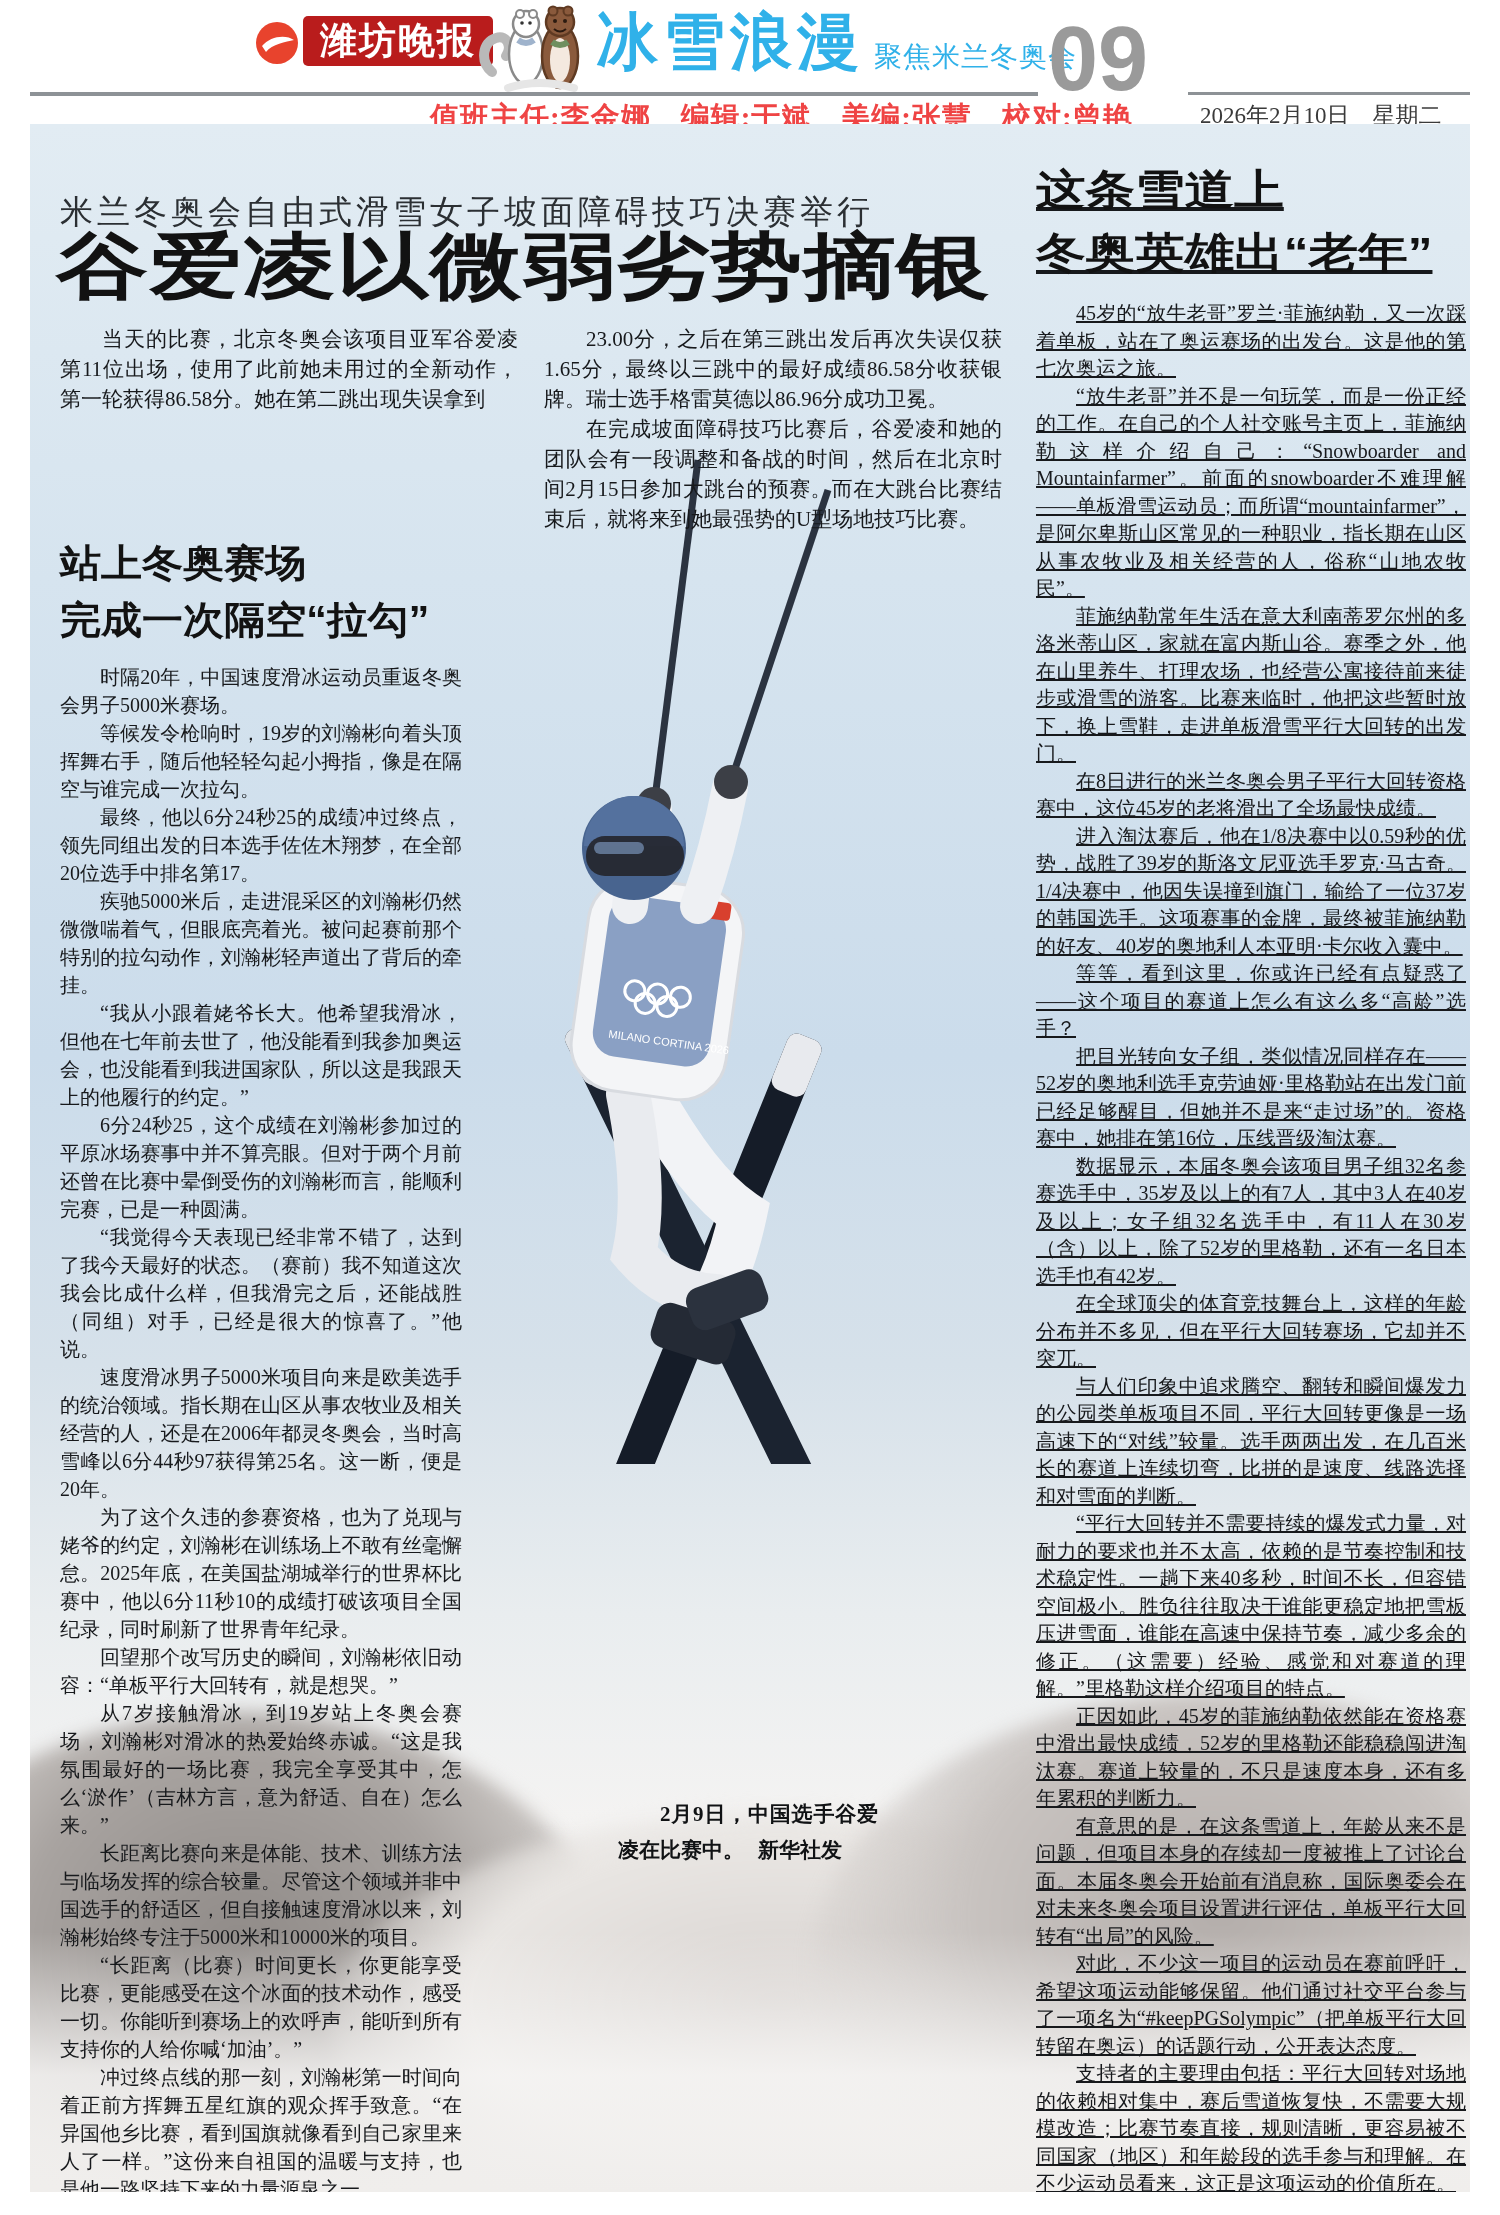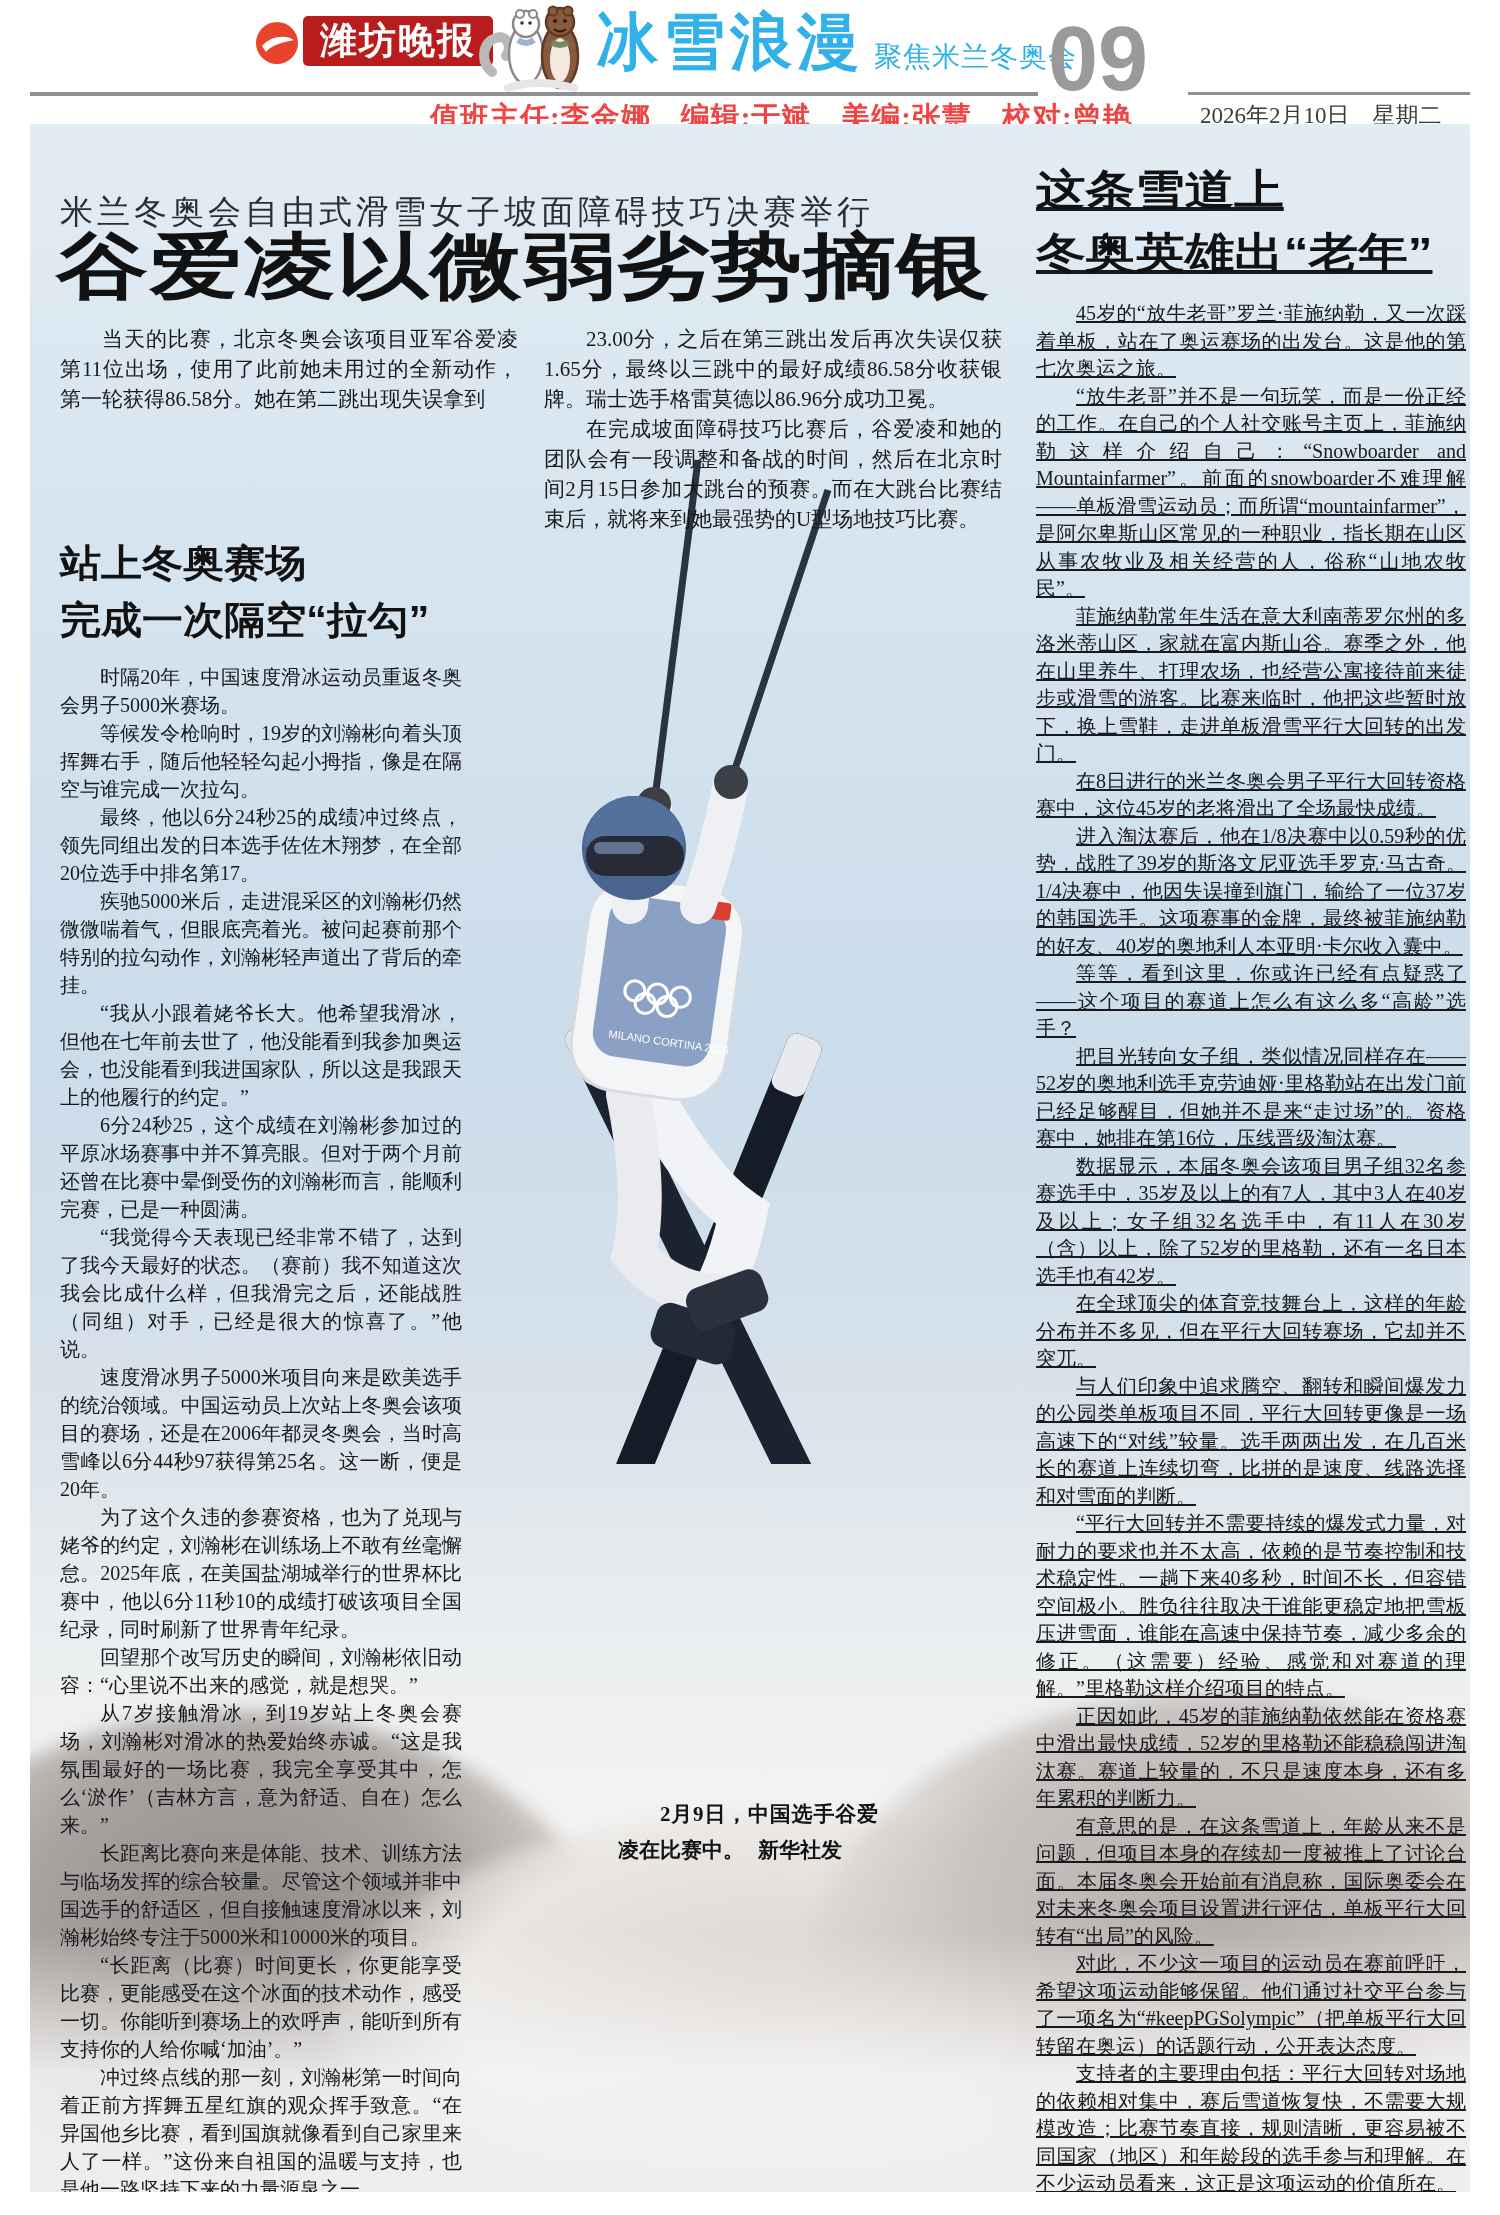--- a/index.html
+++ b/index.html
@@ -181,23 +181,23 @@
         <div>完成一次隔空“拉勾”</div>
       </div>
       <div class="body-text">
           <p>时隔20年，中国速度滑冰运动员重返冬奥会男子5000米赛场。</p>
           <p>等候发令枪响时，19岁的刘瀚彬向着头顶挥舞右手，随后他轻轻勾起小拇指，像是在隔空与谁完成一次拉勾。</p>
           <p>最终，他以6分24秒25的成绩冲过终点，领先同组出发的日本选手佐佐木翔梦，在全部20位选手中排名第17。</p>
           <p>疾驰5000米后，走进混采区的刘瀚彬仍然微微喘着气，但眼底亮着光。被问起赛前那个特别的拉勾动作，刘瀚彬轻声道出了背后的牵挂。</p>
           <p>“我从小跟着姥爷长大。他希望我滑冰，但他在七年前去世了，他没能看到我参加奥运会，也没能看到我进国家队，所以这是我跟天上的他履行的约定。”</p>
           <p>6分24秒25，这个成绩在刘瀚彬参加过的平原冰场赛事中并不算亮眼。但对于两个月前还曾在比赛中晕倒受伤的刘瀚彬而言，能顺利完赛，已是一种圆满。</p>
           <p>“我觉得今天表现已经非常不错了，达到了我今天最好的状态。（赛前）我不知道这次我会比成什么样，但我滑完之后，还能战胜（同组）对手，已经是很大的惊喜了。”他说。</p>
-          <p>速度滑冰男子5000米项目向来是欧美选手的统治领域。中国运动员上次站上冬奥会该项目的赛场，还是在2006年都灵冬奥会，当时高雪峰以6分44秒97获得第25名。这一断，便是20年。</p>
+          <p>速度滑冰男子5000米项目向来是欧美选手的统治领域。指长期在山区从事农牧业及相关经营的人，还是在2006年都灵冬奥会，当时高雪峰以6分44秒97获得第25名。这一断，便是20年。</p>
           <p>为了这个久违的参赛资格，也为了兑现与姥爷的约定，刘瀚彬在训练场上不敢有丝毫懈怠。2025年底，在美国盐湖城举行的世界杯比赛中，他以6分11秒10的成绩打破该项目全国纪录，同时刷新了世界青年纪录。</p>
-          <p>回望那个改写历史的瞬间，刘瀚彬依旧动容：“心里说不出来的感觉，就是想哭。”</p>
+          <p>回望那个改写历史的瞬间，刘瀚彬依旧动容：“单板平行大回转有，就是想哭。”</p>
           <p>从7岁接触滑冰，到19岁站上冬奥会赛场，刘瀚彬对滑冰的热爱始终赤诚。“这是我氛围最好的一场比赛，我完全享受其中，怎么‘淤作’（吉林方言，意为舒适、自在）怎么来。”</p>
           <p>长距离比赛向来是体能、技术、训练方法与临场发挥的综合较量。尽管这个领域并非中国选手的舒适区，但自接触速度滑冰以来，刘瀚彬始终专注于5000米和10000米的项目。</p>
           <p>“长距离（比赛）时间更长，你更能享受比赛，更能感受在这个冰面的技术动作，感受一切。你能听到赛场上的欢呼声，能听到所有支持你的人给你喊‘加油’。”</p>
           <p>冲过终点线的那一刻，刘瀚彬第一时间向着正前方挥舞五星红旗的观众挥手致意。“在异国他乡比赛，看到国旗就像看到自己家里来人了一样。”这份来自祖国的温暖与支持，也是他一路坚持下来的力量源泉之一。</p>
         </div>
 
     </div>
 
     <div class="article right-article">
       <div class="rhead">

